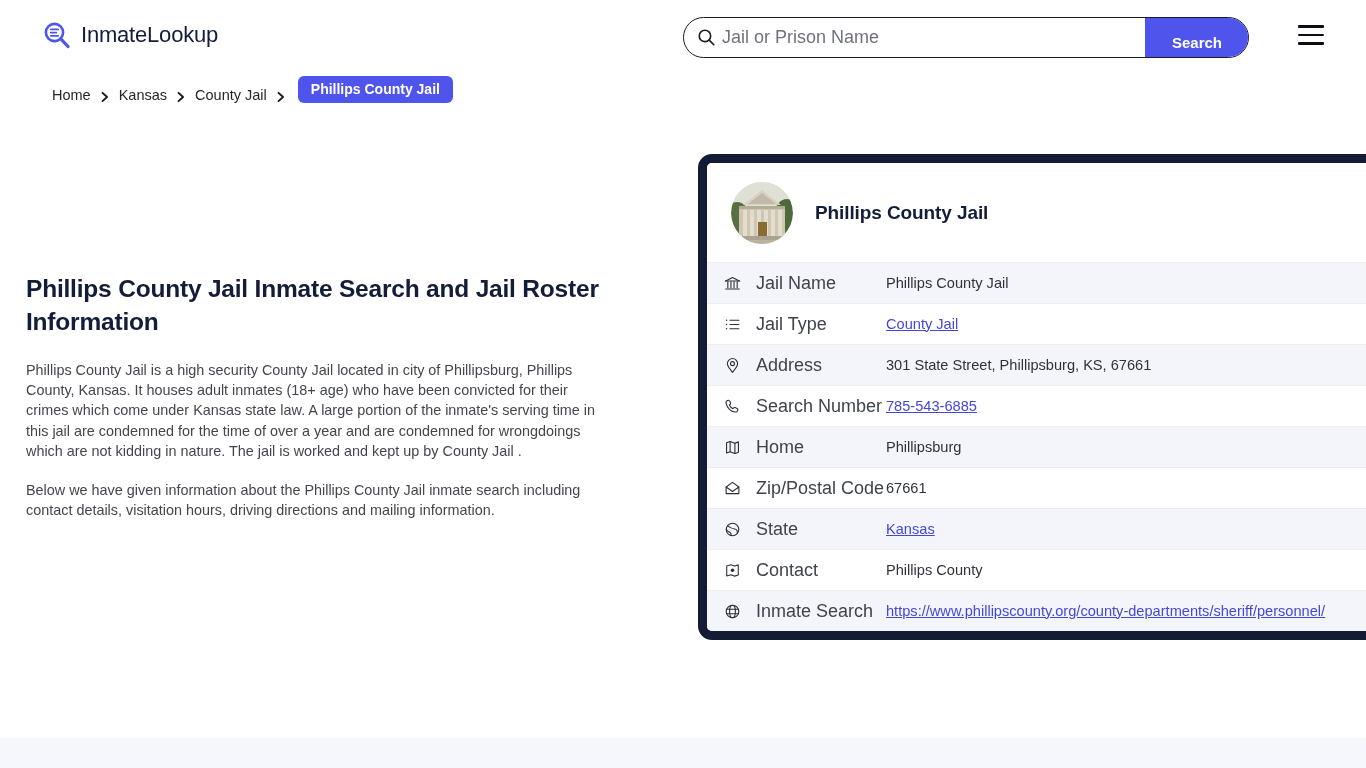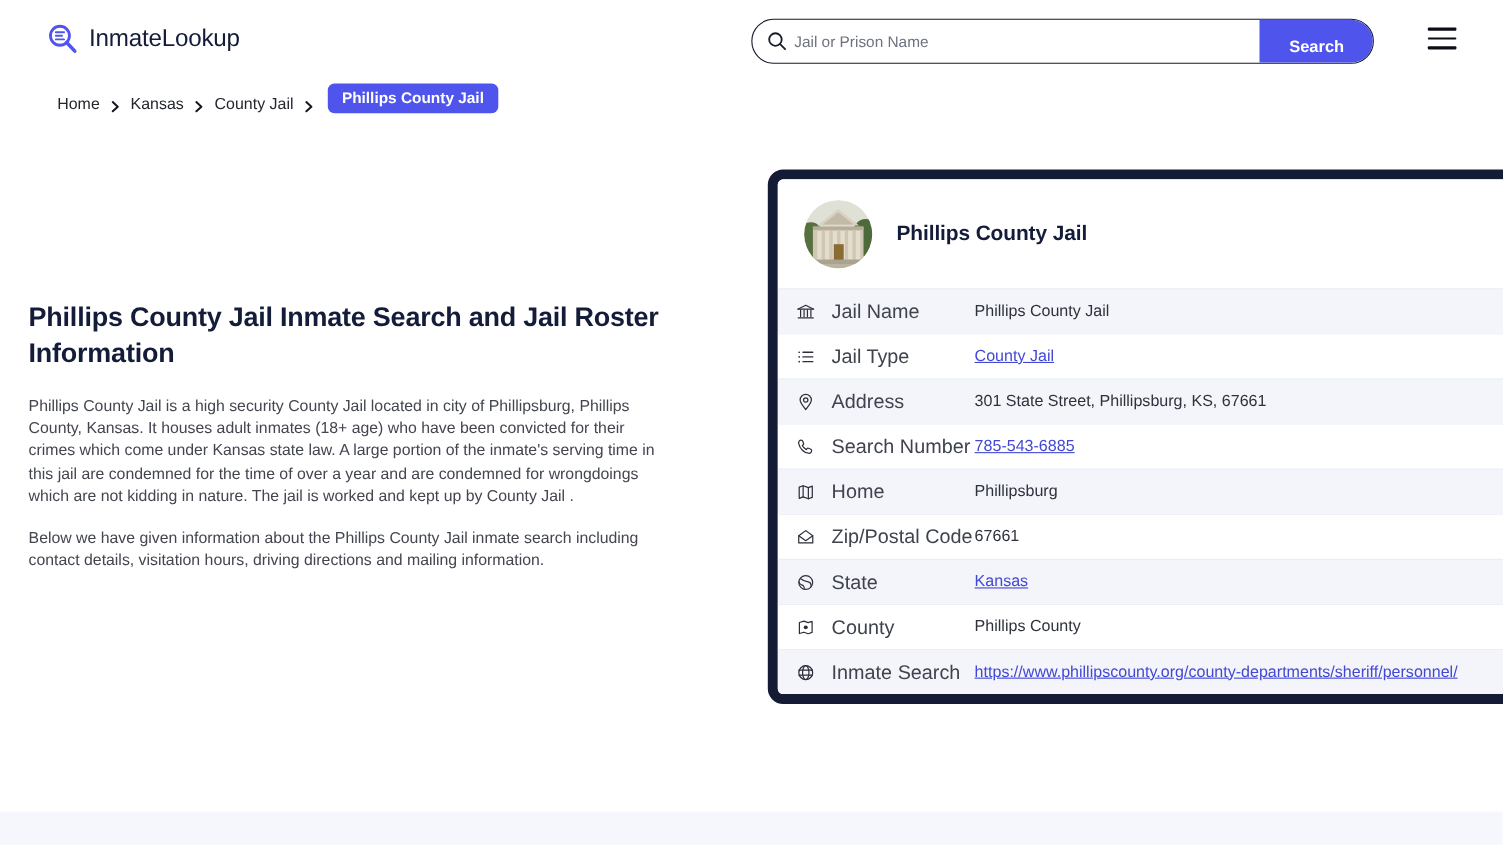--- a/index.html
+++ b/index.html
@@ -46,21 +46,21 @@
   .search-icon-wrap {
     width: 38px; height: 100%;
     display: flex; align-items: center; justify-content: center;
     flex: 0 0 38px;
     padding-left: 6px;
   }
   .search-input {
     flex: 1 1 auto;
     height: 100%;
     border: 0; outline: 0;
-    font-size: 14px;
+    font-size: 18px;
     color: #ef4444;
     background: transparent;
     font-family: "Liberation Sans", sans-serif;
     padding: 0;
   }
   .search-input::placeholder { color: #6f7280; opacity: 1; }
   .search-btn {
     flex: 0 0 auto;
     height: 100%;
     padding: 16px 27px;
@@ -407,21 +407,21 @@
       </span>
     </div>
 
     <div class="row plain">
       <span class="row-icon">
         <svg viewBox="0 0 20 20" width="17" height="17" xmlns="http://www.w3.org/2000/svg" fill="none" stroke="#2c2f3a" stroke-width="1.3" stroke-linecap="round" stroke-linejoin="round">
           <path d="M3.2 4.6 L8 3.2 L12.6 4.8 L16.8 3.4 V15.2 L12.6 16.6 L8 15 L3.2 16.4 Z"></path>
           <circle cx="10" cy="9.8" r="2.1" fill="#2c2f3a" stroke="none"></circle>
         </svg>
       </span>
-      <span class="row-label">County</span>
+      <span class="row-label">Contact</span>
       <span class="row-value">Phillips County</span>
     </div>
 
     <div class="row alt">
       <span class="row-icon">
         <svg viewBox="0 0 20 20" width="17" height="17" xmlns="http://www.w3.org/2000/svg" fill="none" stroke="#2c2f3a" stroke-width="1.3" stroke-linecap="round" stroke-linejoin="round">
           <circle cx="10" cy="10" r="7.4"></circle>
           <ellipse cx="10" cy="10" rx="3.4" ry="7.4"></ellipse>
           <line x1="2.8" y1="7.3" x2="17.2" y2="7.3"></line>
           <line x1="2.8" y1="12.7" x2="17.2" y2="12.7"></line>

